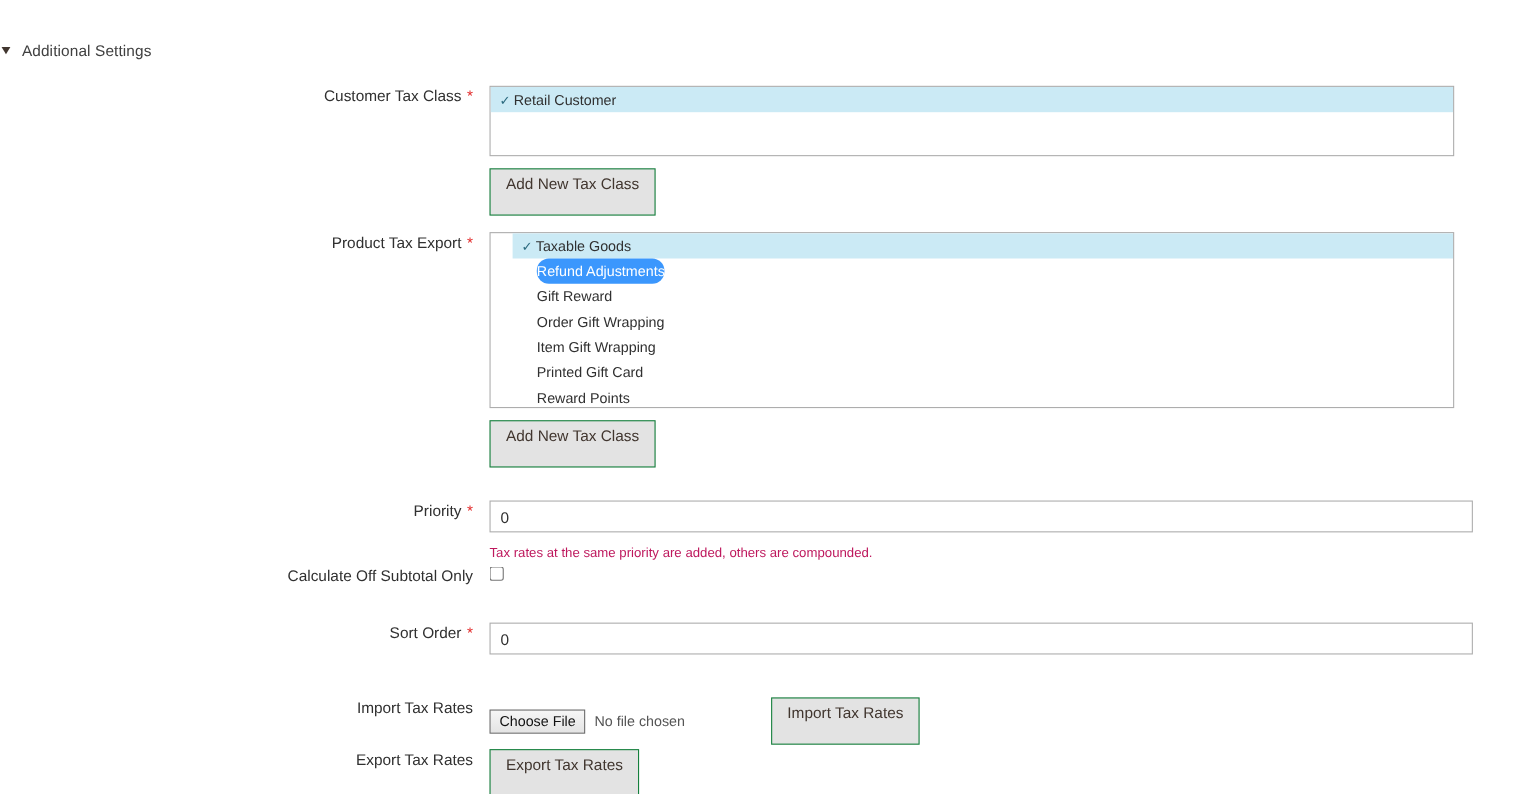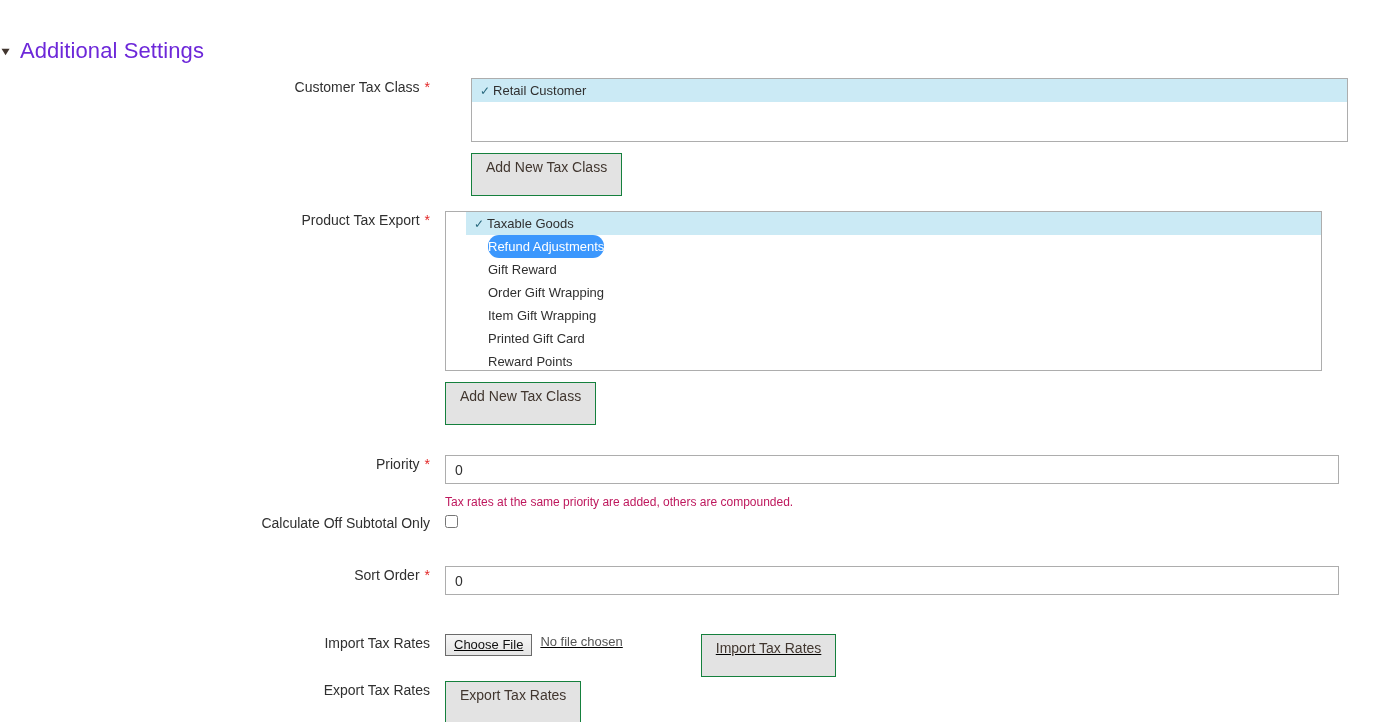--- a/index.html
+++ b/index.html
@@ -31,22 +31,22 @@
     cursor: pointer;
   }
   .section-header .caret {
     font-size: 11px;
     color: #41362f;
     line-height: 1;
     transform: scaleX(1.25);
     display: inline-block;
   }
   .section-header .section-title {
-    font-size: 22px;
-    color: #6d28d9;
+    font-size: 14px;
+    color: #404040;
     font-weight: 400;
     letter-spacing: 0.1px;
   }
 
   
   .field-row {
     position: absolute;
     display: flex;
     align-items: flex-start;
   }
@@ -147,23 +147,22 @@
     width: 13px;
     height: 13px;
     margin: 0;
     vertical-align: top;
     cursor: pointer;
   }
 
   
   .file-line {
     display: flex;
-    align-items: flex-start;
+    align-items: center;
     gap: 0px;
-    text-decoration: underline;
   }
   .file-btn {
     border: 1px solid #6b6b6b;
     background: linear-gradient(#f6f6f6, #e4e4e4);
     color: #111111;
     font-size: 13px;
     padding: 2px 8px 3px 8px;
     line-height: 15px;
     cursor: pointer;
     font-family: "Liberation Sans", sans-serif;
@@ -178,21 +177,21 @@
 </head>
 <body>
 
 <div class="page">
 
   <div class="section-header">
     <span class="caret">▼</span>
     <span class="section-title">Additional Settings</span>
   </div>
 
-  <div class="field-row" style="left:0px; top:78px;gap:26px;">
+  <div class="field-row" style="left:0px; top:78px;">
     <div class="field-label"><span>Customer Tax Class</span><span class="req">*</span></div>
     <div class="field-control">
       <div class="multiselect size-small">
         <div class="ms-option checked"><span class="tick">✓</span><span>Retail Customer</span></div>
       </div>
       <button class="btn" style="margin-top:11px;">Add New Tax Class</button>
     </div>
   </div>
 
   <div class="field-row" style="left:0px; top:211px;">

